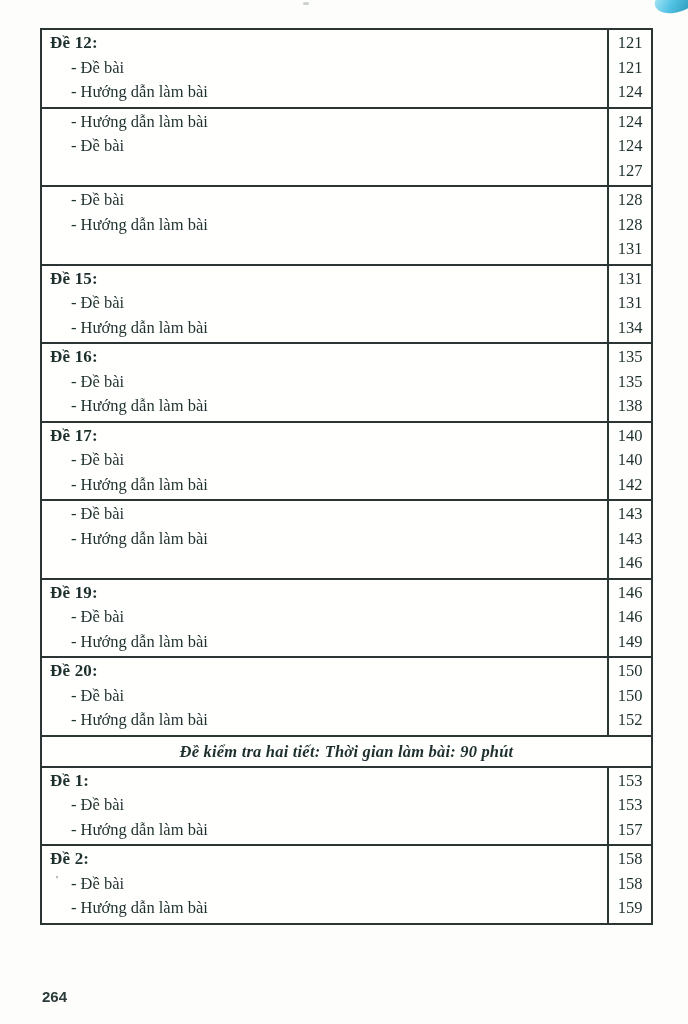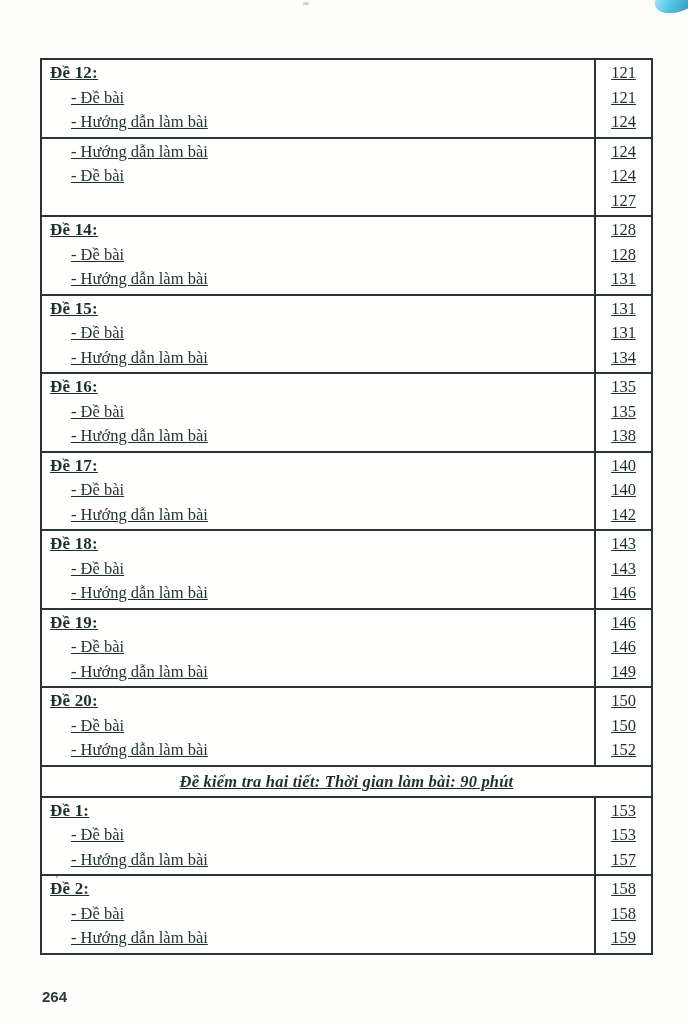--- a/index.html
+++ b/index.html
@@ -30,43 +30,42 @@
     left: 303px;
     top: 2px;
     width: 6px;
     height: 3px;
     background: #c9cfcc;
     border-radius: 50%;
   }
   .toc-table {
     position: absolute;
     left: 40px;
-    top: 58px;
+    top: 28px;
     width: 613px;
     border: 2px solid #2b3634;
     background: #fffffe;
     box-sizing: border-box;
-    text-decoration: underline;
   }
   .entry-row {
     display: flex;
     border-bottom: 2px solid #2b3634;
   }
   .entry-row:last-child {
     border-bottom: none;
     align-items: flex-end;
   }
   .left-cell {
     flex: 1;
     border-right: 2px solid #2b3634;
     padding: 1px 8px 2px 8px;
     box-sizing: border-box;
   }
   .right-cell {
-    width: 55px;
+    width: 42px;
     text-align: center;
     padding: 1px 0 2px 0;
     box-sizing: border-box;
   }
   .entry-title {
     font-weight: bold;
     font-size: 17px;
     line-height: 24.5px;
     letter-spacing: 0.2px;
   }
@@ -140,21 +139,20 @@
       <div class="page-num">124</div>
       <div>
           <div class="page-num">124</div>
           <div class="page-num">127</div>
         </div>
     </div>
   </div>
 
   <div class="entry-row">
     <div class="left-cell">
-      <div class="entry-title">Đề 14:</div>
       <div>
           <div class="sub-item">- Đề bài</div>
           <div class="sub-item">- Hướng dẫn làm bài</div>
         </div>
     </div>
     <div class="right-cell">
       <div class="page-num">128</div>
       <div>
           <div class="page-num">128</div>
           <div class="page-num">131</div>
@@ -208,21 +206,20 @@
       <div class="page-num">140</div>
       <div>
           <div class="page-num">140</div>
           <div class="page-num">142</div>
         </div>
     </div>
   </div>
 
   <div class="entry-row">
     <div class="left-cell">
-      <div class="entry-title">Đề 18:</div>
       <div>
           <div class="sub-item">- Đề bài</div>
           <div class="sub-item">- Hướng dẫn làm bài</div>
         </div>
     </div>
     <div class="right-cell">
       <div class="page-num">143</div>
       <div>
           <div class="page-num">143</div>
           <div class="page-num">146</div>

